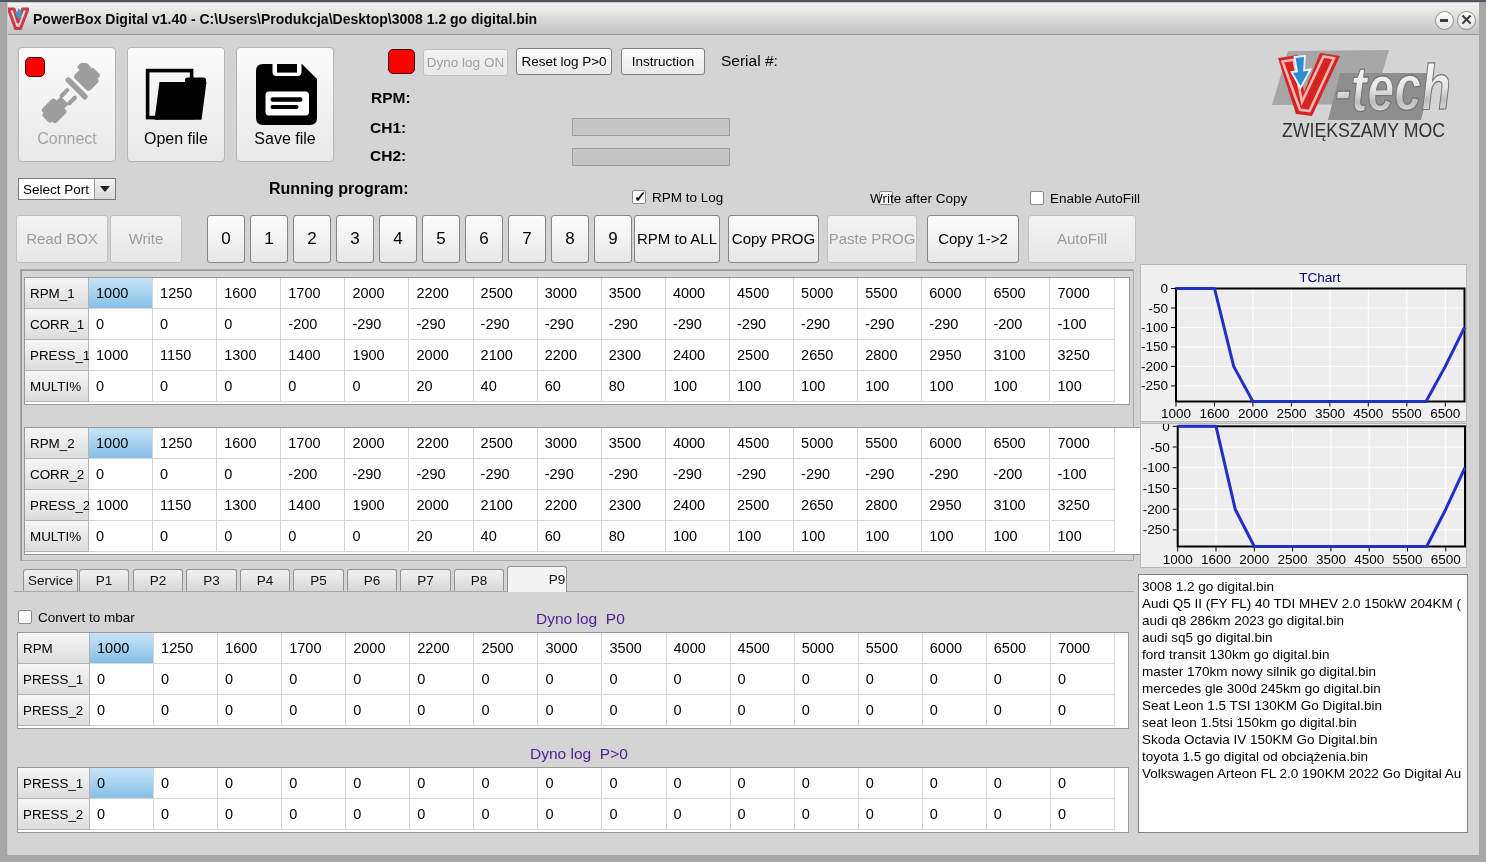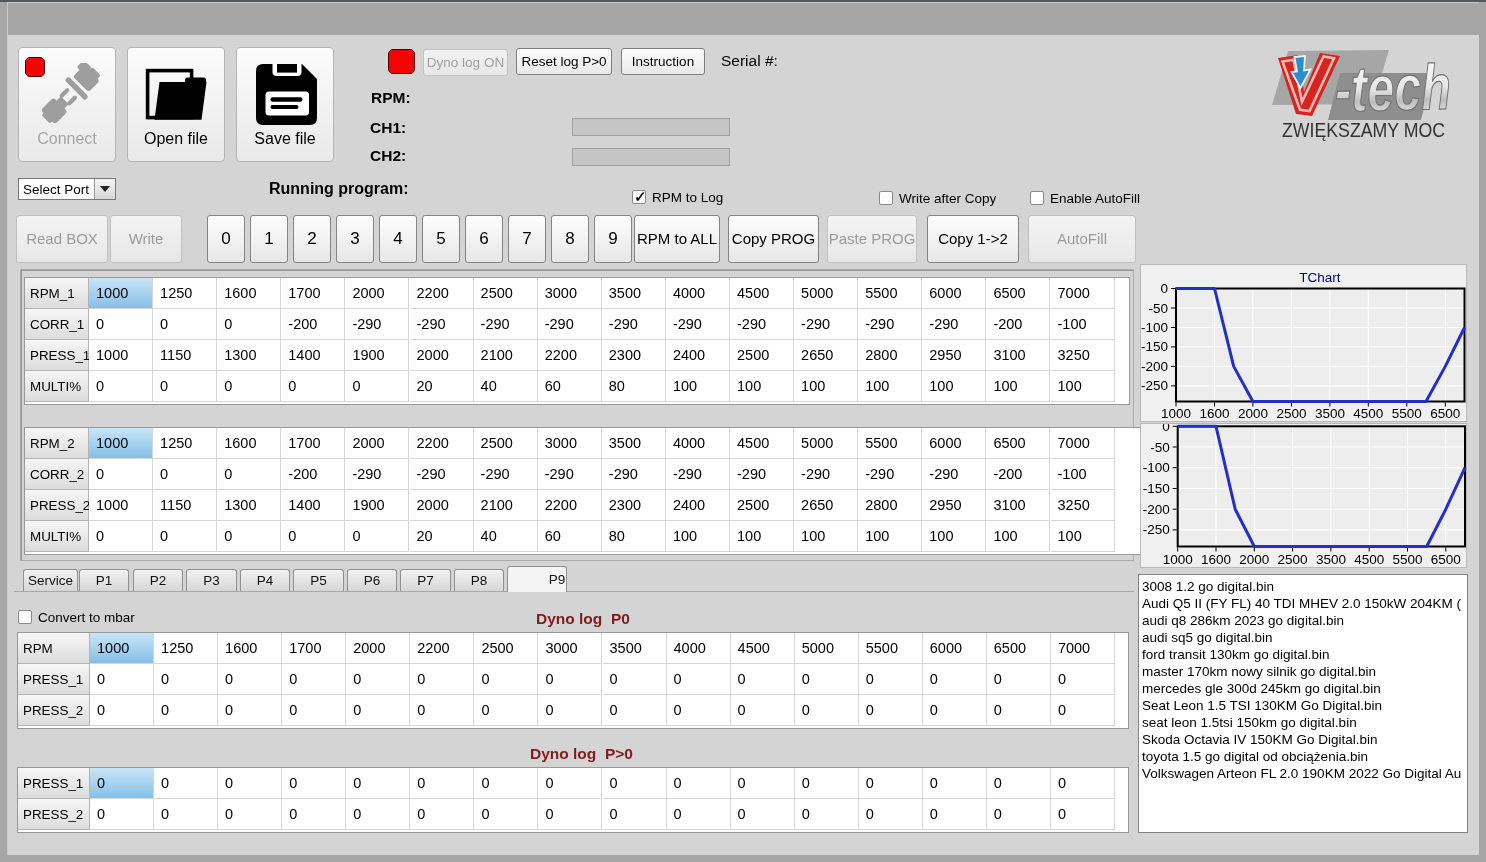--- a/index.html
+++ b/index.html
@@ -41,24 +41,35 @@
   font-size:14.5px; color:#000; padding:7px 0 0 7px; }
 .gsel { background:linear-gradient(#c8e5f8,#85bfe6); }
 .tab { position:absolute; top:569px; height:22px; background:linear-gradient(#f2f2f2,#d6d6d6);
   border:1px solid #919191; border-bottom:none; border-radius:3px 3px 0 0; text-align:center;
   font-size:13.5px; color:#111; line-height:21px; }
 .tab.active { top:566px; height:26px; background:#f4f4f4; font-size:13.5px; z-index:3; line-height:25px; }
 #tabline { position:absolute; left:14px; top:591px; width:1120px; height:1px; background:#a8a8a8; }
 .chartpanel { position:absolute; background:#f0f0f0; border:1px solid #b9b9b9; }
 #listbox { position:absolute; left:1138px; top:574px; width:330px; height:259px; background:#fff;
   border:1px solid #828282; font-size:13.5px; color:#000; padding:3px 0 0 3px; line-height:17px; white-space:nowrap; overflow:hidden; }
-.dynotitle { position:absolute; font-size:15.5px; font-weight:bold; color:#7f1d1d; }
+.dynotitle { position:absolute; font-size:15.5px; font-weight:normal; color:#4c1d95; }
 </style></head><body>
 <div id="win">
  <div id="frame-top"></div>
+ <div id="titlebar">
+  <svg style="position:absolute;left:6px;top:5px" width="22" height="23">
+   <path d="M1.5 2 L7 2 L11 15 L15.5 2 L21 2 L13.5 21.5 L8.5 21.5 Z" fill="none" stroke="#cc3b44" stroke-width="3" stroke-linejoin="round"></path>
+   <path d="M11 1 L16 7 L13.2 7.5 L14.5 12 L10.5 11 L8 4.5 L10.6 4.8 Z" fill="#3d9ad1"></path>
+  </svg>
+  <div id="title-text">PowerBox Digital v1.40 - C:\Users\Produkcja\Desktop\3008 1.2 go digital.bin</div>
+  <div class="circbtn" style="left:1434px;">
+        <div style="position:absolute;left:4px;top:7px;width:8px;height:2.5px;background:#3a3a3a"></div>
+      </div>
+  <div class="circbtn" style="left:1456px;font-size:15px;line-height:16px;">✕</div>
+ </div>
  <div id="content"></div>
 
  <div class="bigbtn" style="left:18px;top:47px;">
    <div class="redsq" style="left:6px;top:9px;"></div>
    <svg style="position:absolute;left:17px;top:15px" width="66" height="66">
      <g fill="#9e9e9e" transform="translate(33,33) rotate(-45)">
       <rect x="-33" y="-6" width="6" height="12" rx="2"></rect>
       <rect x="-30" y="-10" width="18" height="20" rx="3"></rect>
       <rect x="-13" y="-5.5" width="7" height="11"></rect>
       <rect x="-7" y="-7.5" width="12" height="4.2" rx="2.1"></rect>
@@ -103,21 +114,21 @@
  <div class="smallbtn" style="left:621px;top:48px;width:84px;">Instruction</div>
  <div class="lab" style="left:721px;top:52px;font-size:15.5px;">Serial #:</div>
  <div class="lab" style="left:371px;top:89px;font-size:15.5px;font-weight:bold;">RPM:</div>
  <div class="lab" style="left:370px;top:119px;font-size:15.5px;font-weight:bold;">CH1:</div>
  <div class="lab" style="left:370px;top:147px;font-size:15.5px;font-weight:bold;">CH2:</div>
  <div class="bar" style="left:572px;top:118px;"></div>
  <div class="bar" style="left:572px;top:148px;"></div>
  <div class="cb checked" style="left:632px;top:190px;"></div>
  <div class="cblab" style="left:652px;top:190px;">RPM to Log</div>
  <div class="cb" style="left:879px;top:191px;"></div>
- <div class="cblab" style="left:899px;top:191px;">Write after Copy</div>
+ <div class="cblab" style="left:870px;top:191px;">Write after Copy</div>
  <div class="cb" style="left:1030px;top:191px;"></div>
  <div class="cblab" style="left:1050px;top:191px;">Enable AutoFill</div>
 
 <div class="btn dis" style="left:16px;top:215px;width:92px;">Read BOX</div>
 <div class="btn dis" style="left:110px;top:215px;width:72px;">Write BOX</div>
 <div class="btn" style="left:207px;top:215px;width:38px;font-size:17px;">0</div>
 <div class="btn" style="left:250px;top:215px;width:38px;font-size:17px;">1</div>
 <div class="btn" style="left:293px;top:215px;width:38px;font-size:17px;">2</div>
 <div class="btn" style="left:336px;top:215px;width:38px;font-size:17px;">3</div>
 <div class="btn" style="left:379px;top:215px;width:38px;font-size:17px;">4</div>

